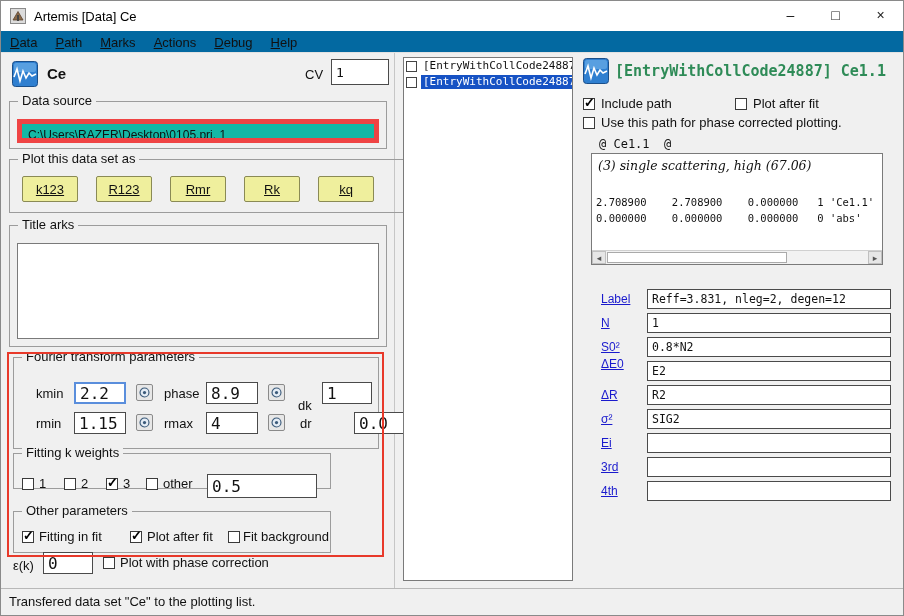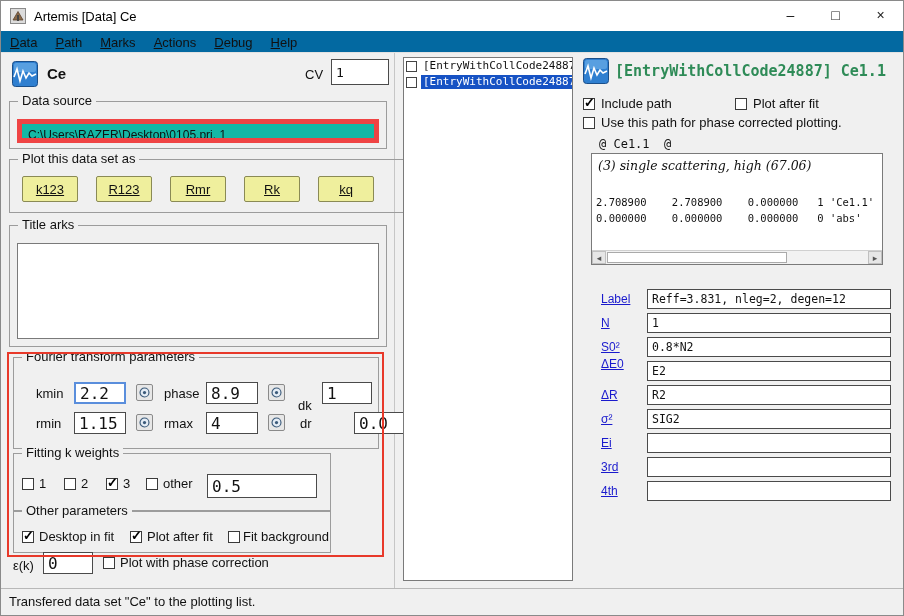--- a/index.html
+++ b/index.html
@@ -149,37 +149,37 @@
     <button class="pluck" style="left:254px;top:56px">
       <svg width="13" height="13" viewBox="0 0 16 16">
           <circle cx="8" cy="8" r="5.5" fill="#e4ecf5" stroke="#3a5a7a" stroke-width="1.4"></circle>
           <circle cx="8" cy="8" r="2" fill="#3a5a7a"></circle>
         </svg>
     </button>
     <span class="lbl" style="left:286px;top:58px">dr</span>
     <input class="tinput" style="left: 308px; top: 54px; width: 50px; height: 22px; margin-left: 32px;" value="0.0">
   </div>
 
-  <div class="group" style="left:12px;top:452px;width:318px;height:58px">
+  <div class="group" style="left:12px;top:452px;width:318px;height:36px">
     <span class="glabel">Fitting k weights</span>
     <span class="cb" style="left:8px;top:24px"></span>
     <span class="cblabel" style="left:25px;top:22px">1</span>
     <span class="cb" style="left:50px;top:24px"></span>
     <span class="cblabel" style="left:67px;top:22px">2</span>
     <span class="cb checked" style="left:92px;top:24px"></span>
     <span class="cblabel" style="left:109px;top:22px">3</span>
     <span class="cb" style="left:132px;top:24px"></span>
     <span class="cblabel" style="left:149px;top:22px">other</span>
     <input class="tinput" style="left: 193px; top: 20px; width: 110px; height: 24px;" value="0.5">
   </div>
 
   <div class="group" style="left:12px;top:510px;width:318px;height:42px">
     <span class="glabel">Other parameters</span>
     <span class="cb checked" style="left:8px;top:19px"></span>
-    <span class="cblabel" style="left:25px;top:17px">Desktop in fit</span>
+    <span class="cblabel" style="left:25px;top:17px">Fitting in fit</span>
     <span class="cb checked" style="left:116px;top:19px"></span>
     <span class="cblabel" style="left:133px;top:17px">Plot after fit</span>
     <span class="cb" style="left:214px;top:19px"></span>
     <span class="cblabel" style="left:229px;top:17px">Fit background</span>
   </div>
 
   <span class="lbl" style="left:12px;top:557px">ε(k)</span>
   <input class="tinput" style="left: 42px; top: 551px; width: 50px; height: 22px;" value="0">
   <span class="cb" style="left:102px;top:556px"></span>
   <span class="cblabel" style="left:119px;top:554px">Plot with phase correction</span>

